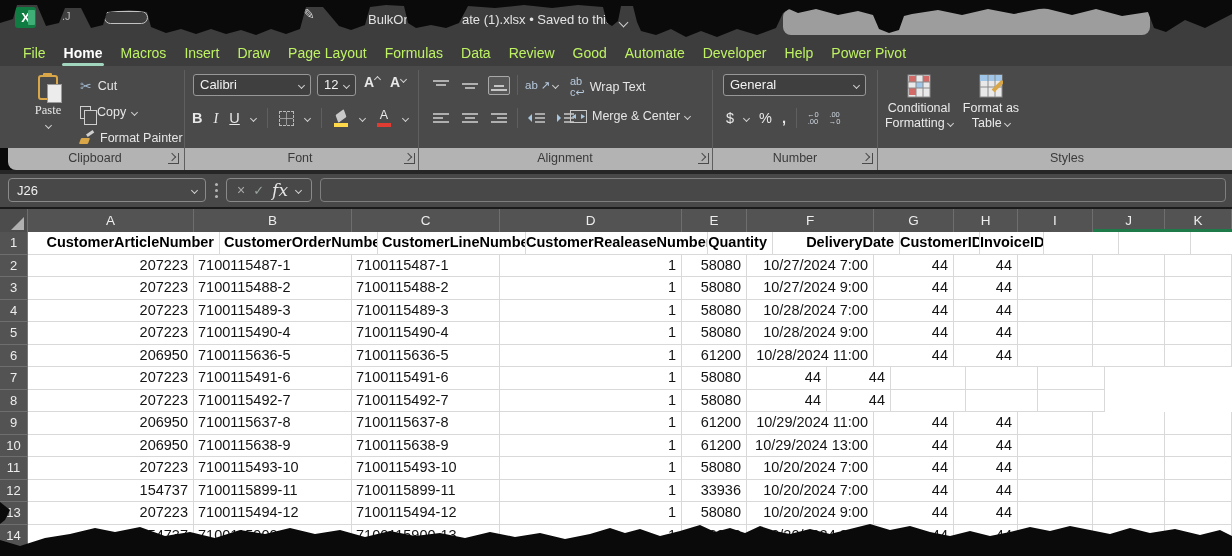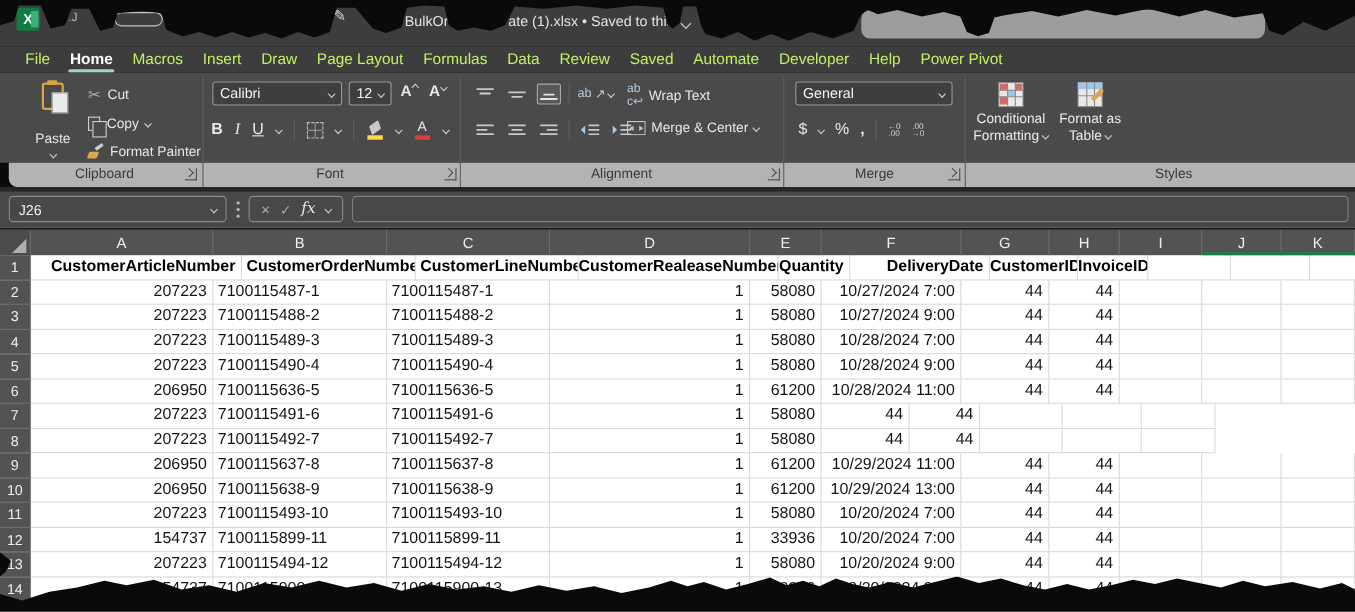--- a/index.html
+++ b/index.html
@@ -41,21 +41,21 @@
   #ribbon{position:absolute;left:0;top:66px;width:1232px;height:82px;background:#4a4a4a;color:#e6e6e6;font-size:12.5px;}
   .rdiv{position:absolute;top:4px;height:100px;width:1px;background:#5f5f5f;z-index:1;}
   .rgroup{position:absolute;top:0;height:82px;}
 
   
   #grp-clipboard{left:8px;width:174px;}
   #paste-btn{position:absolute;left:14px;top:6px;width:52px;height:72px;text-align:center;}
   .clip{position:relative;display:inline-block;width:20px;height:25px;border:2px solid #d9a648;border-radius:3px;background:#4a4a4a;margin-top:3px;}
   .clip::before{content:"";position:absolute;top:-4px;left:3px;width:9px;height:4px;background:#d9a648;border-radius:1px;}
   .clip::after{content:"";position:absolute;right:-6px;bottom:-5px;width:13px;height:17px;background:#ececec;border:1px solid #9a9a9a;}
-  #paste-btn .lbl{display:block;margin-top:16px;}
+  #paste-btn .lbl{display:block;margin-top:0;font-family:Liberation Serif, serif;}
   .cc-row{position:absolute;left:72px;height:20px;display:flex;align-items:center;gap:6px;white-space:nowrap;}
   .scissors{color:#9fb6cc;font-size:14px;}
   .copyicon{position:relative;width:11px;height:13px;border:1.3px solid #cfcfcf;background:#4a4a4a;}
   .copyicon::before{content:"";position:absolute;left:3px;top:3px;width:11px;height:13px;border:1.3px solid #cfcfcf;background:#4a4a4a;}
   .fpicon{position:relative;width:14px;height:14px;}
   .fpicon::before{content:"";position:absolute;left:0;bottom:1px;width:9px;height:6px;background:#d9a648;transform:skewX(-20deg);border-radius:1px;}
   .fpicon::after{content:"";position:absolute;right:0;top:1px;width:8px;height:2.5px;background:#cfcfcf;transform:rotate(-35deg);}
 
   
   #grp-font{left:188px;width:227px;}
@@ -118,21 +118,21 @@
 
   
   #formularow{position:absolute;left:0;top:174px;width:1232px;height:33px;background:#484848;}
   #namebox{position:absolute;left:8px;top:4px;width:198px;height:24px;border:1px solid #8a8a8a;border-radius:4px;
     color:#f0f0f0;font-size:13px;display:flex;align-items:center;justify-content:space-between;padding:0 8px;}
   #vdots{position:absolute;left:215px;top:15px;width:3px;height:3px;border-radius:50%;background:#b5b5b5;box-shadow:0 -6px 0 #b5b5b5,0 6px 0 #b5b5b5;}
   #fxbox{position:absolute;left:226px;top:4px;width:86px;height:24px;border:1px solid #8a8a8a;border-radius:4px;
     display:flex;align-items:center;justify-content:space-around;padding:0 6px;}
   #fxbox .x{color:#aaa;font-size:14px;}
   #fxbox .ck{color:#9aa49e;font-size:13px;}
-  #fxbox .fx{color:#e6e6e6;font-size:14px;font-style:italic;font-family:"DejaVu Serif",serif;}
+  #fxbox .fx{color:#e6e6e6;font-size:17px;font-style:italic;font-family:"DejaVu Serif",serif;}
   #fbar-input{position:absolute;left:320px;top:4px;width:906px;height:24px;border:1px solid #7e7e7e;border-radius:4px;background:#484848;color:#f0f0f0;font-size:13px;padding:0 6px;}
 
   
   #grid{position:absolute;left:0;top:207px;width:1232px;height:349px;background:#fff;border-top:2px solid #1b1b1b;}
   #colheads{display:flex;height:23px;background:#535353;position:relative;}
   .colhead{color:#ededed;font-size:13.5px;text-align:center;line-height:23px;border-right:1px solid #6e6e6e;flex:none;}
   #corner{width:28px;height:23px;background:#4c4c4c;border-right:1px solid #6e6e6e;position:relative;flex:none;}
   #corner::after{content:"";position:absolute;right:3px;bottom:2px;width:0;height:0;border-bottom:13px solid #b0b0b0;border-left:13px solid transparent;}
   #selgreen{position:absolute;left:1093px;bottom:0;width:139px;height:3px;background:#1e7a49;}
   .grow{display:flex;height:22.5px;}
@@ -162,21 +162,21 @@
   <div id="tabsrow">
       <div class="rtab">File</div>
       <div class="rtab active">Home</div>
       <div class="rtab">Macros</div>
       <div class="rtab">Insert</div>
       <div class="rtab">Draw</div>
       <div class="rtab">Page Layout</div>
       <div class="rtab">Formulas</div>
       <div class="rtab">Data</div>
       <div class="rtab">Review</div>
-      <div class="rtab">Saved</div>
+      <div class="rtab">Good</div>
       <div class="rtab">Automate</div>
       <div class="rtab">Developer</div>
       <div class="rtab">Help</div>
       <div class="rtab">Power Pivot</div>
     </div>
 
   <div id="ribbon">
     <div class="rdiv" style="left:184px"></div>
     <div class="rdiv" style="left:418px"></div>
     <div class="rdiv" style="left:712px"></div>
@@ -374,21 +374,21 @@
       </svg>
       <span>Format as</span><br>
       <span>Table</span> <span class="chev sm"></span>
     </div>
   </div>
 
   <div id="labelband">
     <span class="glabel" style="left:87px">Clipboard</span>
     <span class="glabel" style="left:292px">Font</span>
     <span class="glabel" style="left:557px">Alignment</span>
-    <span class="glabel" style="left:787px">Merge</span>
+    <span class="glabel" style="left:787px">Number</span>
     <span class="glabel" style="left:1059px">Styles</span>
     <span class="launcher" style="left:160px"></span>
     <span class="launcher" style="left:396px"></span>
     <span class="launcher" style="left:690px"></span>
     <span class="launcher" style="left:854px"></span>
   </div>
   <div id="darkstrip"></div>
 
   <div id="formularow">
     <div id="namebox">

